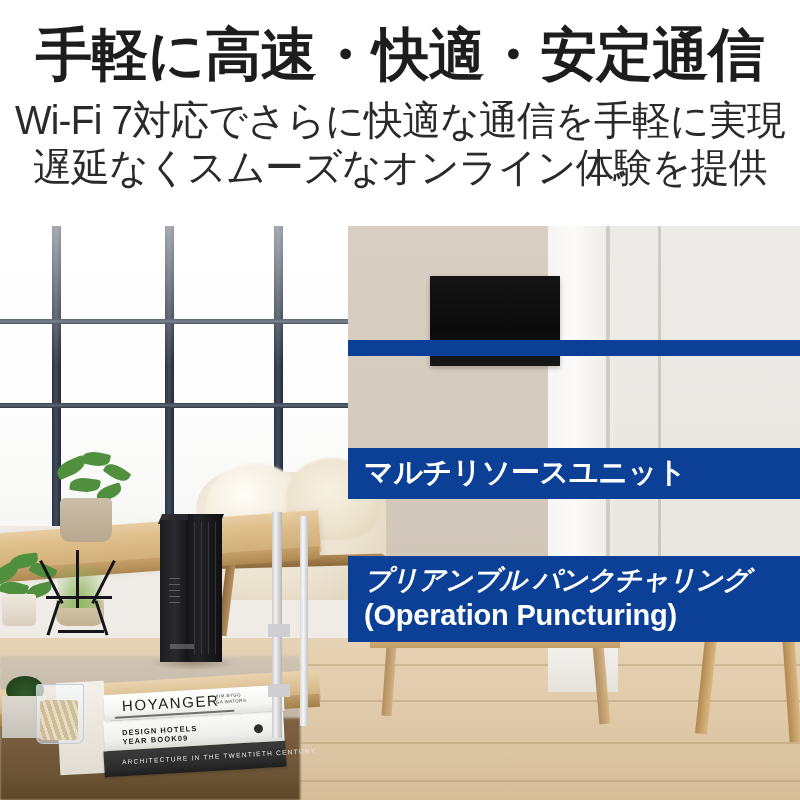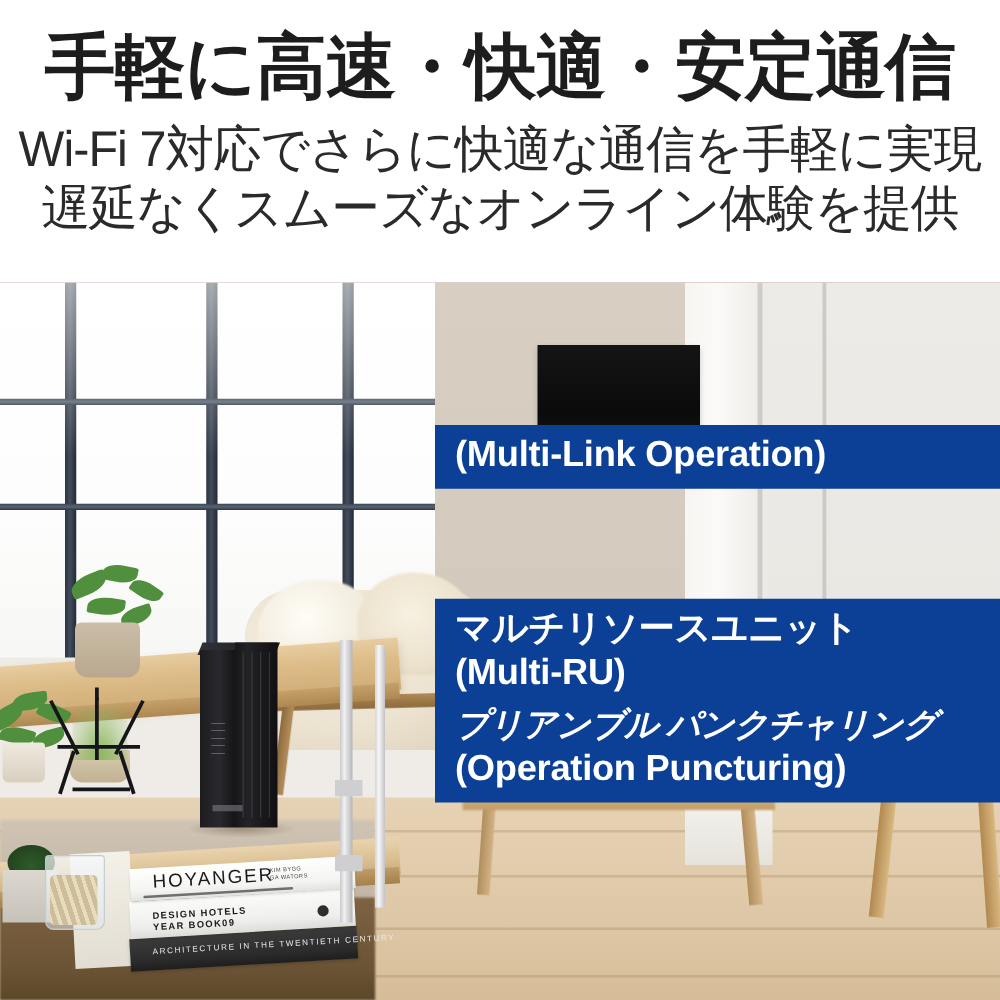--- a/index.html
+++ b/index.html
@@ -432,21 +432,21 @@
   }
   .label .en {
     display: block;
     font-size: 29px;
     line-height: 35px;
     font-weight: 700;
     letter-spacing: -0.2px;
     white-space: nowrap;
   }
   #label-0 { top: 340px; }
-  #label-1 { top: 448px; margin-top: 31px; }
+  #label-1 { top: 448px; }
   #label-2 { top: 556px; }
   #label-2 .jp { font-size: 27px; letter-spacing: -0.6px; font-style: italic; }
 </style>
 </head>
 <body>
 
 <div id="page">
 
   <div class="header-block">
     <div class="headline">手軽に高速・快適・安定通信</div>
@@ -573,26 +573,24 @@
       <div class="terr-wire" style="left:2px;  top:46px; width:66px; height:3px; transform:rotate(0deg);"></div>
       <div class="terr-wire" style="left:8px;  top:50px; width:3px;  height:36px; transform:rotate(18deg);"></div>
       <div class="terr-wire" style="left:56px; top:50px; width:3px;  height:36px; transform:rotate(-18deg);"></div>
       <div class="terr-wire" style="left:14px; top:80px; width:46px; height:3px;"></div>
     </div>
 
     <div class="dof-top"></div>
   </div>
 
   <div class="label" id="label-0" style="background:#0B4096;">
-    <span class="en">(Multi-Link Operation)</span>
   </div>
 
   <div class="label" id="label-1" style="background:#0B4096;">
     <span class="jp">マルチリソースユニット</span>
-    <span class="en">(Multi-RU)</span>
   </div>
 
   <div class="label" id="label-2" style="background:#0B4096;">
     <span class="jp">プリアンブル パンクチャリング</span>
     <span class="en">(Operation Puncturing)</span>
   </div>
 
 </div>
 
 </body></html>

